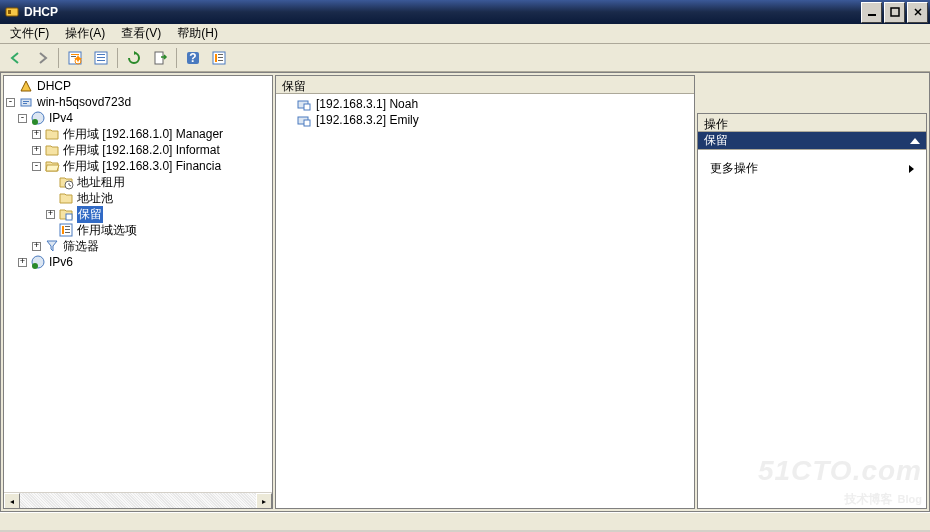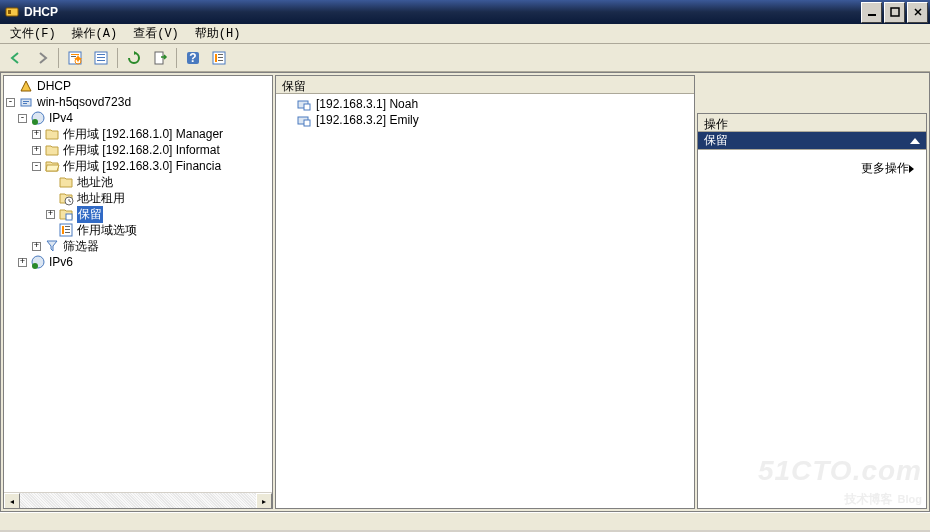--- a/index.html
+++ b/index.html
@@ -7,21 +7,21 @@
 
 
 .titlebar { height: 24px; background: linear-gradient(to bottom, #3b5998 0%, #1a2a4a 50%, #0a1a3a 100%); display: flex; align-items: center; padding: 0 2px 0 4px; color: #fff; }
 .titlebar .app-icon { width: 16px; height: 16px; margin-right: 4px; display: inline-flex; align-items: center; justify-content: center; }
 .titlebar .title { font-weight: bold; flex: 1; }
 .titlebar .win-btns { display: flex; gap: 2px; }
 .titlebar .win-btn { width: 21px; height: 21px; background: #d4d0c8; border: 1px solid #fff; border-right-color: #404040; border-bottom-color: #404040; display: inline-flex; align-items: center; justify-content: center; font-family: "Arial"; font-size: 10px; cursor: pointer; }
 
 
 .menubar { height: 20px; background: #ece9d8; border-bottom: 1px solid #aca899; display: flex; align-items: center; padding: 0 2px; }
-.menuitem { padding: 2px 8px; cursor: pointer; font-family: Liberation Mono, monospace; }
+.menuitem { padding: 2px 8px; cursor: pointer; }
 
 
 .toolbar { height: 28px; background: #ece9d8; border-bottom: 1px solid #aca899; display: flex; align-items: center; padding: 0 4px; gap: 2px; }
 .tbtn { width: 24px; height: 24px; border: 1px solid transparent; display: inline-flex; align-items: center; justify-content: center; cursor: pointer; }
 .tool-sep { width: 1px; height: 20px; background: #aca899; margin: 0 2px; }
 
 
 .main { display: flex; height: calc(100% - 24px - 20px - 28px - 20px); padding: 2px; gap: 2px; border: 1px solid #808080; background:#ece9d8;}
 .panel { border: 1px solid #808080; background: #fff; display: flex; flex-direction: column; overflow: hidden; }
 .panel-header { height: 18px; background: #ece9d8; border-bottom: 1px solid #aca899; padding: 2px 6px; font-weight: normal; }
@@ -44,21 +44,21 @@
 .indent2 { padding-left: 28px; }
 .indent3 { padding-left: 42px; }
 
 
 .list-body { flex:1; overflow:auto; padding: 2px 16px; }
 .list-row { display:flex; align-items:center; height:16px; padding: 0 4px; cursor:pointer; font-family: "SimSun", monospace; }
 .list-row .ticon { margin-right:4px; }
 
 
 .action-body { flex:1; background:#fff; padding: 6px 10px; }
-.action-link { padding: 4px 2px; cursor:pointer; display:flex; justify-content:flex-end; align-items:center; }
+.action-link { padding: 4px 2px; cursor:pointer; display:flex; justify-content:space-between; align-items:center; }
 
 
 .statusbar { height: 18px; background: #ece9d8; border-top: 1px solid #fff; padding: 2px 4px; display:flex; align-items:center; }
 
 .scrollbar-bottom { height:16px; background:#ece9d8; border-top:1px solid #d4d0c8; display:flex; }
 .sb-btn { width:16px; height:16px; background:#ece9d8; border:1px solid #fff; border-right-color:#808080; border-bottom-color:#808080; display:inline-flex;align-items:center;justify-content:center;font-size:8px;}
 .sb-track { flex:1; background: repeating-linear-gradient(45deg, #e8e8e8, #e8e8e8 1px, #f8f8f8 1px, #f8f8f8 2px);}
 
 
 .watermark { position: absolute; right: 8px; bottom: 24px; text-align: right; color: rgba(235,235,235,0.85); font-family: Arial; pointer-events:none; }
@@ -230,34 +230,34 @@
               <path d="M3 7 L15 7 L13 13 L2 13 Z" fill="#fef4c4" stroke="#c0a040"></path>
             </svg>
           </span>
         <span class="label">作用域 [192.168.3.0] Financia</span>
       </div>
       <div class="tree-row indent3">
         <span class="expander empty"></span>
         <span class="ticon">
             <svg width="16" height="16">
               <path d="M2 4 L7 4 L8 5 L14 5 L14 13 L2 13 Z" fill="#f6e3a4" stroke="#c0a040"></path>
-            </svg>
-          </span>
-        <span class="label">地址池</span>
+              <circle cx="11" cy="11" r="4" fill="#fff" stroke="#666"></circle>
+              <path d="M11 9 L11 11 L13 12" stroke="#666" fill="none"></path>
+            </svg>
+          </span>
+        <span class="label">地址租用</span>
       </div>
       <div class="tree-row indent3">
         <span class="expander empty"></span>
         <span class="ticon">
             <svg width="16" height="16">
               <path d="M2 4 L7 4 L8 5 L14 5 L14 13 L2 13 Z" fill="#f6e3a4" stroke="#c0a040"></path>
-              <circle cx="11" cy="11" r="4" fill="#fff" stroke="#666"></circle>
-              <path d="M11 9 L11 11 L13 12" stroke="#666" fill="none"></path>
-            </svg>
-          </span>
-        <span class="label">地址租用</span>
+            </svg>
+          </span>
+        <span class="label">地址池</span>
       </div>
       <div class="tree-row indent3 selected">
         <span class="expander">+</span>
         <span class="ticon">
             <svg width="16" height="16">
               <path d="M2 4 L7 4 L8 5 L14 5 L14 13 L2 13 Z" fill="#f6e3a4" stroke="#c0a040"></path>
               <rect x="8" y="8" width="6" height="6" fill="#fff" stroke="#4a7abf"></rect>
             </svg>
           </span>
         <span class="label">保留</span>

